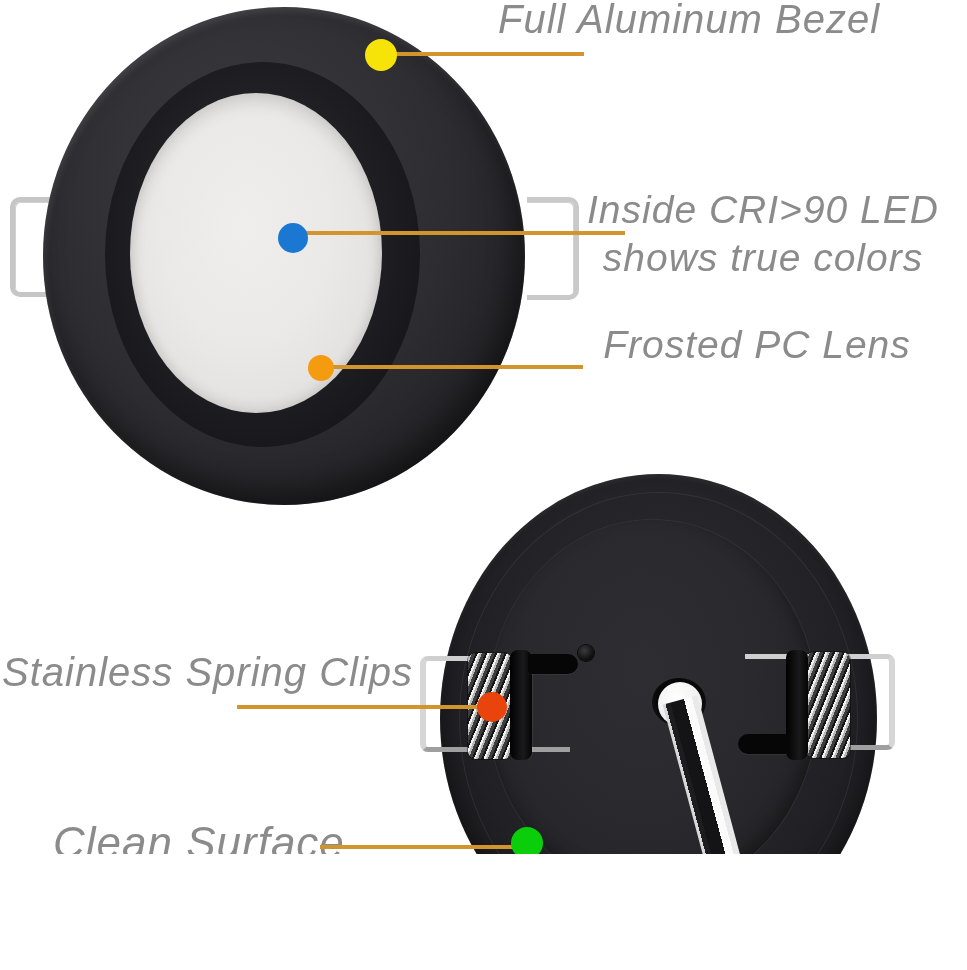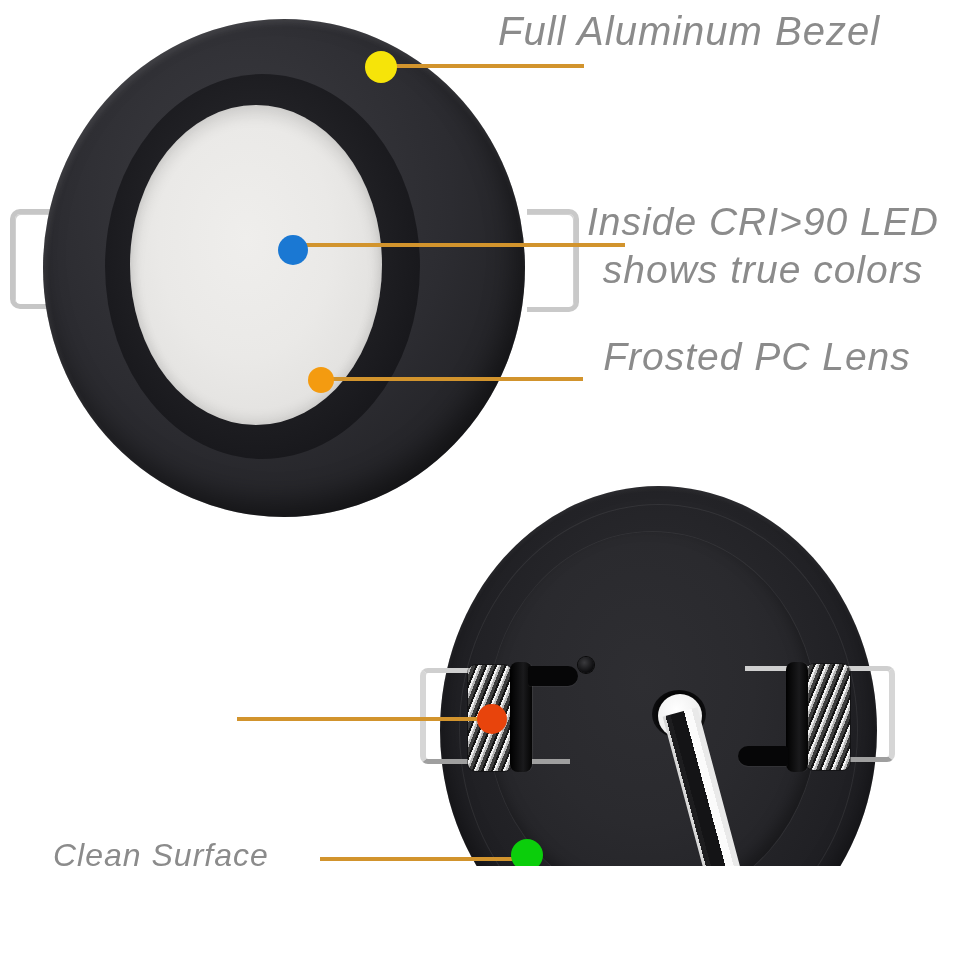--- a/index.html
+++ b/index.html
@@ -1,17 +1,17 @@
 <!DOCTYPE html>
 <html><head>
 <meta charset="utf-8">
 <style>
   html,body{margin:0;padding:0;background:#fff;}
   .stage{
-    position:relative;width:967px;height:854px;margin:12px auto;overflow:hidden;
+    position:relative;width:967px;height:854px;margin:0 auto;overflow:hidden;
     background:#fff;font-family:"Liberation Sans",sans-serif;border-radius:6px;
   }
   .stage *{position:absolute;box-sizing:border-box;}
 
   
   .clip-loop{background:transparent;}
   .clip-loop-l{left:10px;top:197px;width:40px;height:100px;
     border:5px solid #c6c6c6;border-right:0;border-radius:10px 0 0 10px;
     box-shadow:inset 1px 1px 0 rgba(0,0,0,.18);}
   .clip-loop-r{left:527px;top:197px;width:52px;height:103px;
@@ -80,21 +80,21 @@
   .leader-led{left:306px;top:231px;width:319px;}
   .leader-lens{left:332px;top:365px;width:251px;}
   .leader-clips{left:237px;top:705px;width:245px;}
   .leader-surface{left:320px;top:845px;width:200px;}
 
   .ann-label{font-style:italic;font-size:39px;letter-spacing:1px;z-index:4;line-height:48px;}
   .label-bezel{left:498px;top:-5px;white-space:nowrap;font-size:40px;}
   .label-led{left:553px;top:186px;width:420px;text-align:center;}
   .label-lens{left:522px;top:320px;width:470px;text-align:center;line-height:49px;}
   .label-clips{left:2px;top:648px;white-space:nowrap;font-size:40px;}
-  .label-surface{left:53px;top:819px;white-space:nowrap;font-size:32px;}
+  .label-surface{left:53px;top:819px;white-space:nowrap;font-size:44px;}
 </style>
 </head>
 <body>
 
 <div class="stage" style="background: rgb(255, 255, 255);">
 
   <section style="position:static;">
     <div class="clip-loop clip-loop-l"></div>
     <div class="clip-loop clip-loop-r"></div>
     <div class="bezel"></div>
@@ -136,20 +136,23 @@
   </div>
 
   <div class="leader leader-lens" style="background: rgb(210, 148, 45);"></div>
   <div class="dot dot-lens" style="background: rgb(244, 155, 16);"></div>
   <div class="ann-label label-lens" style="color: rgb(139, 139, 139);">
     <div style="position:static;">Frosted PC Lens</div>
   </div>
 
   <div class="leader leader-clips" style="background: rgb(210, 148, 45);"></div>
   <div class="dot dot-clips" style="background: rgb(232, 68, 12);"></div>
+  <div class="ann-label label-clips" style="color: rgb(139, 139, 139);">
+    <div style="position:static;">Stainless Spring Clips</div>
+  </div>
 
   <div class="leader leader-surface" style="background: rgb(210, 148, 45);"></div>
   <div class="dot dot-surface" style="background: rgb(11, 206, 11);"></div>
   <div class="ann-label label-surface" style="color: rgb(139, 139, 139);">
     <div style="position:static;">Clean Surface</div>
   </div>
 
 </div>
 
 </body></html>

